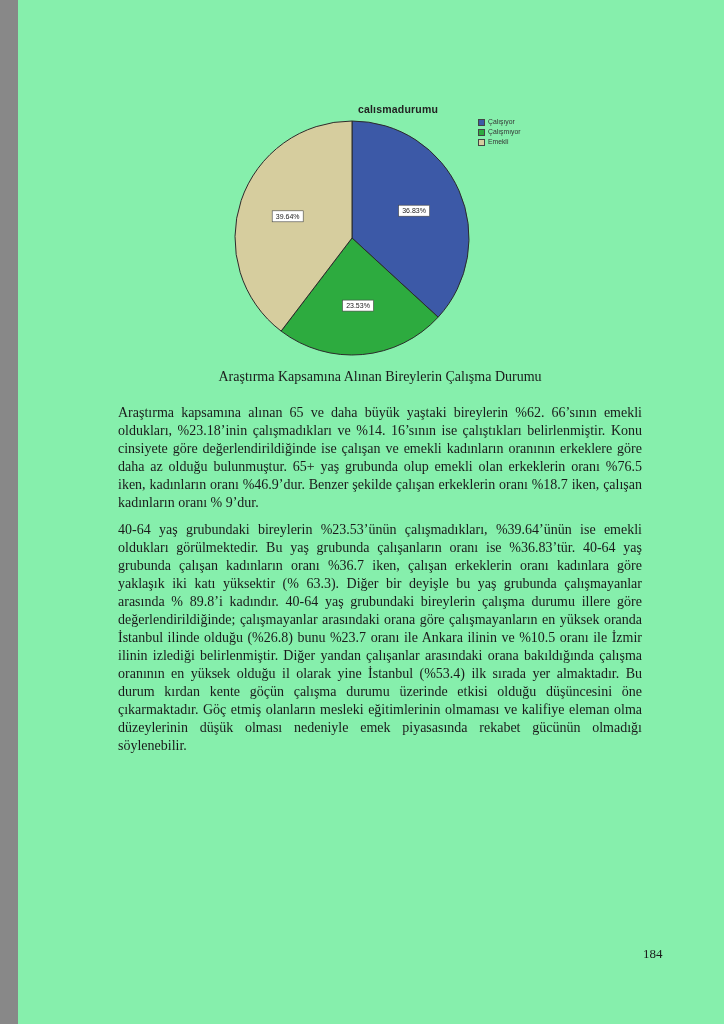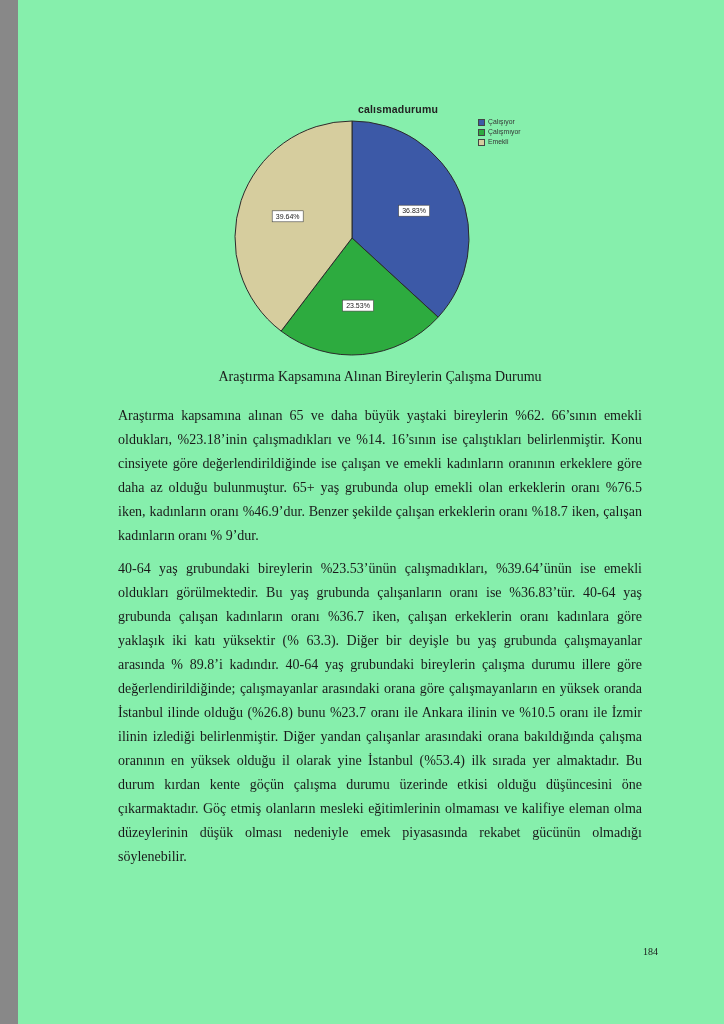--- a/index.html
+++ b/index.html
@@ -32,26 +32,26 @@
   }
   .figure-caption{
     position:absolute;left:0;top:369px;width:724px;
     text-align:center;font-size:14px;color:#1a1a1a;
   }
   .content{
     position:absolute;left:100px;top:404px;width:524px;
   }
   .content p{
     margin:0 0 9px 0;
-    font-size:14px;line-height:24px;
+    font-size:14px;line-height:18px;
     text-align:justify;
   }
   .page-number{
     position:absolute;left:625px;top:946px;
-    font-size:10px;color:#1a1a1a;
+    font-size:13px;color:#1a1a1a;
   }
 </style>
 </head>
 <body>
 
 <div class="page">
 
   <div class="chart-title">calısmadurumu</div>
 
   <svg class="pie-svg" id="pie-svg" width="240" height="240" viewBox="0 0 240 240">

